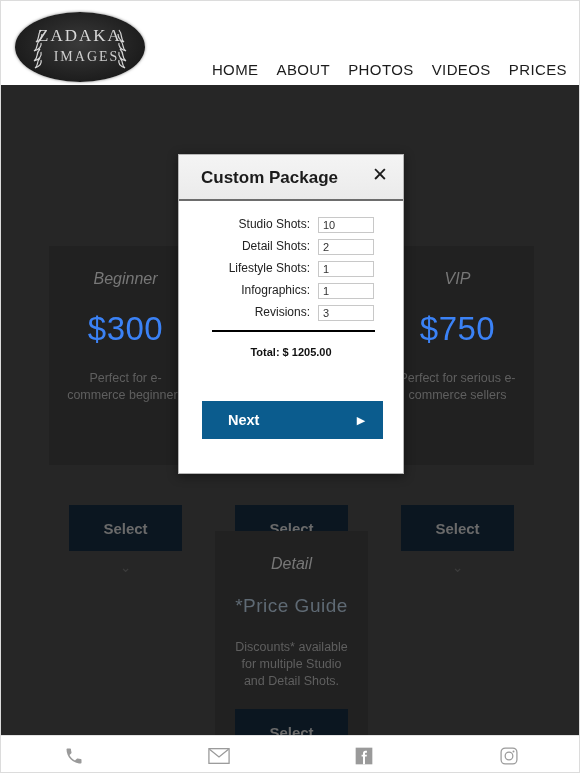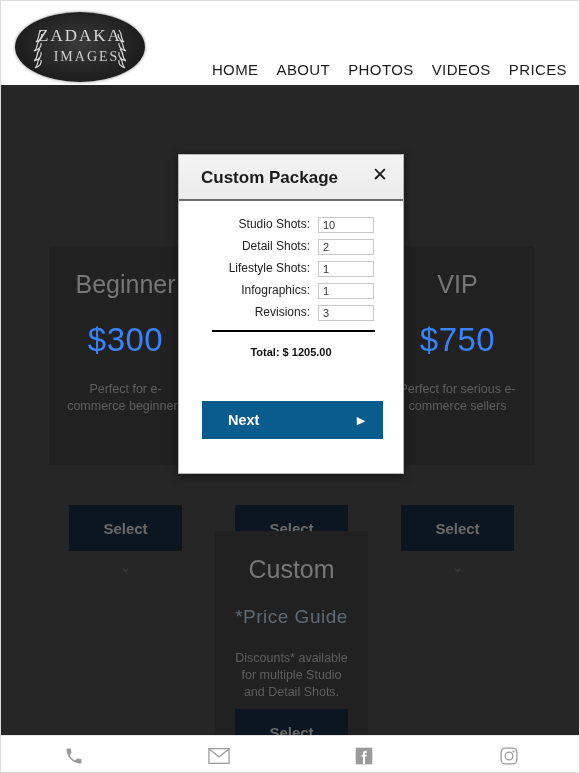--- a/index.html
+++ b/index.html
@@ -98,24 +98,25 @@
     overflow: hidden;
   }
 
   .pricing-card {
     position: absolute;
     background: #212121;
     text-align: center;
     color: #6f6f6f;
   }
   .card-title {
-    font-size: 25px;
+    font-size: 16px;
     color: #777777;
     font-weight: 400;
     margin-top: 24px;
+    font-style: italic;
   }
   .card-price {
     font-size: 33px;
     color: #3b82f6;
     font-weight: 400;
     margin-top: 22px;
     letter-spacing: 0.5px;
   }
   .card-price.guide {
     font-size: 19px;
@@ -346,21 +347,21 @@
 
     <div class="pricing-card" id="card-vip">
       <div class="card-title">VIP</div>
       <div class="card-price">$750</div>
       <div class="card-desc">Perfect for serious e-commerce sellers</div>
       <div class="card-select">Select</div>
       <div class="card-chevron chev-row">⌄</div>
     </div>
 
     <div class="pricing-card" id="card-custom">
-      <div class="card-title">Custom</div>
+      <div class="card-title">Detail</div>
       <div class="card-price guide">*Price Guide</div>
       <div class="card-desc">Discounts* available for multiple Studio and Detail Shots.</div>
       <div class="card-select" style="top:178px;">Select</div>
     </div>
 
   </div>
 
   <div id="modal">
     <div id="modal-header">
       <div id="modal-title">Custom Package</div>

